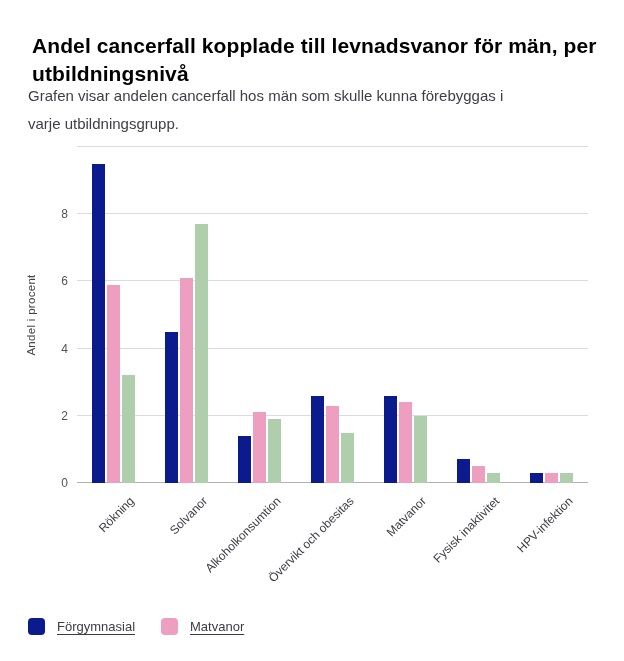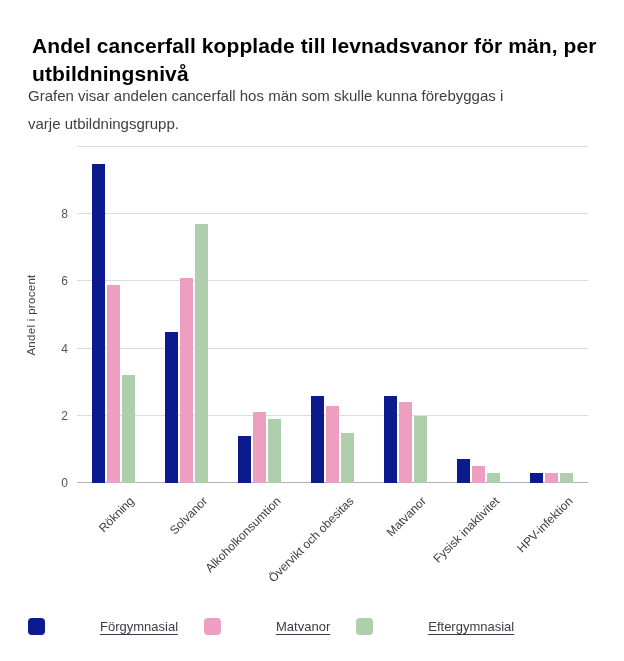--- a/index.html
+++ b/index.html
@@ -32,21 +32,21 @@
   .x-label{
     position:absolute;top:354px;white-space:nowrap;
     transform:rotate(-45deg);transform-origin:100% 0;
     font-size:12px;color:#3b3c45;
   }
   .legend{position:absolute;left:28px;top:618px;display:flex;align-items:center;gap:26px;}
   .legend-item{display:flex;align-items:center;gap:12px;cursor:pointer;}
   .swatch{width:17px;height:17px;border-radius:4px;flex:0 0 auto;}
   .legend-label{
     font-size:13px;color:#3c3c46;
-    text-decoration:underline;text-underline-offset:3px;text-decoration-thickness:1px;margin-left:43px;
+    text-decoration:underline;text-underline-offset:3px;text-decoration-thickness:1px;
   }
 </style>
 </head>
 <body>
 
 <h1 class="title">Andel cancerfall kopplade till levnadsvanor för män, per utbildningsnivå</h1>
 <p class="subtitle">Grafen visar andelen cancerfall hos män som skulle kunna förebyggas i varje utbildningsgrupp.</p>
 
 <div class="chart">
   <div class="y-title">Andel i procent</div>
@@ -109,17 +109,13 @@
 
 <div class="legend">
   <div class="legend-item">
     <span class="swatch" style="background: rgb(11, 26, 140);"></span>
     <span class="legend-label">Förgymnasial</span>
   </div>
   <div class="legend-item">
     <span class="swatch" style="background: rgb(238, 159, 193);"></span>
     <span class="legend-label">Matvanor</span>
   </div>
-  <div class="legend-item">
-    <span class="swatch" style="background: rgb(175, 206, 172);"></span>
-    <span class="legend-label">Eftergymnasial</span>
-  </div>
 </div>
 
 </body></html>

